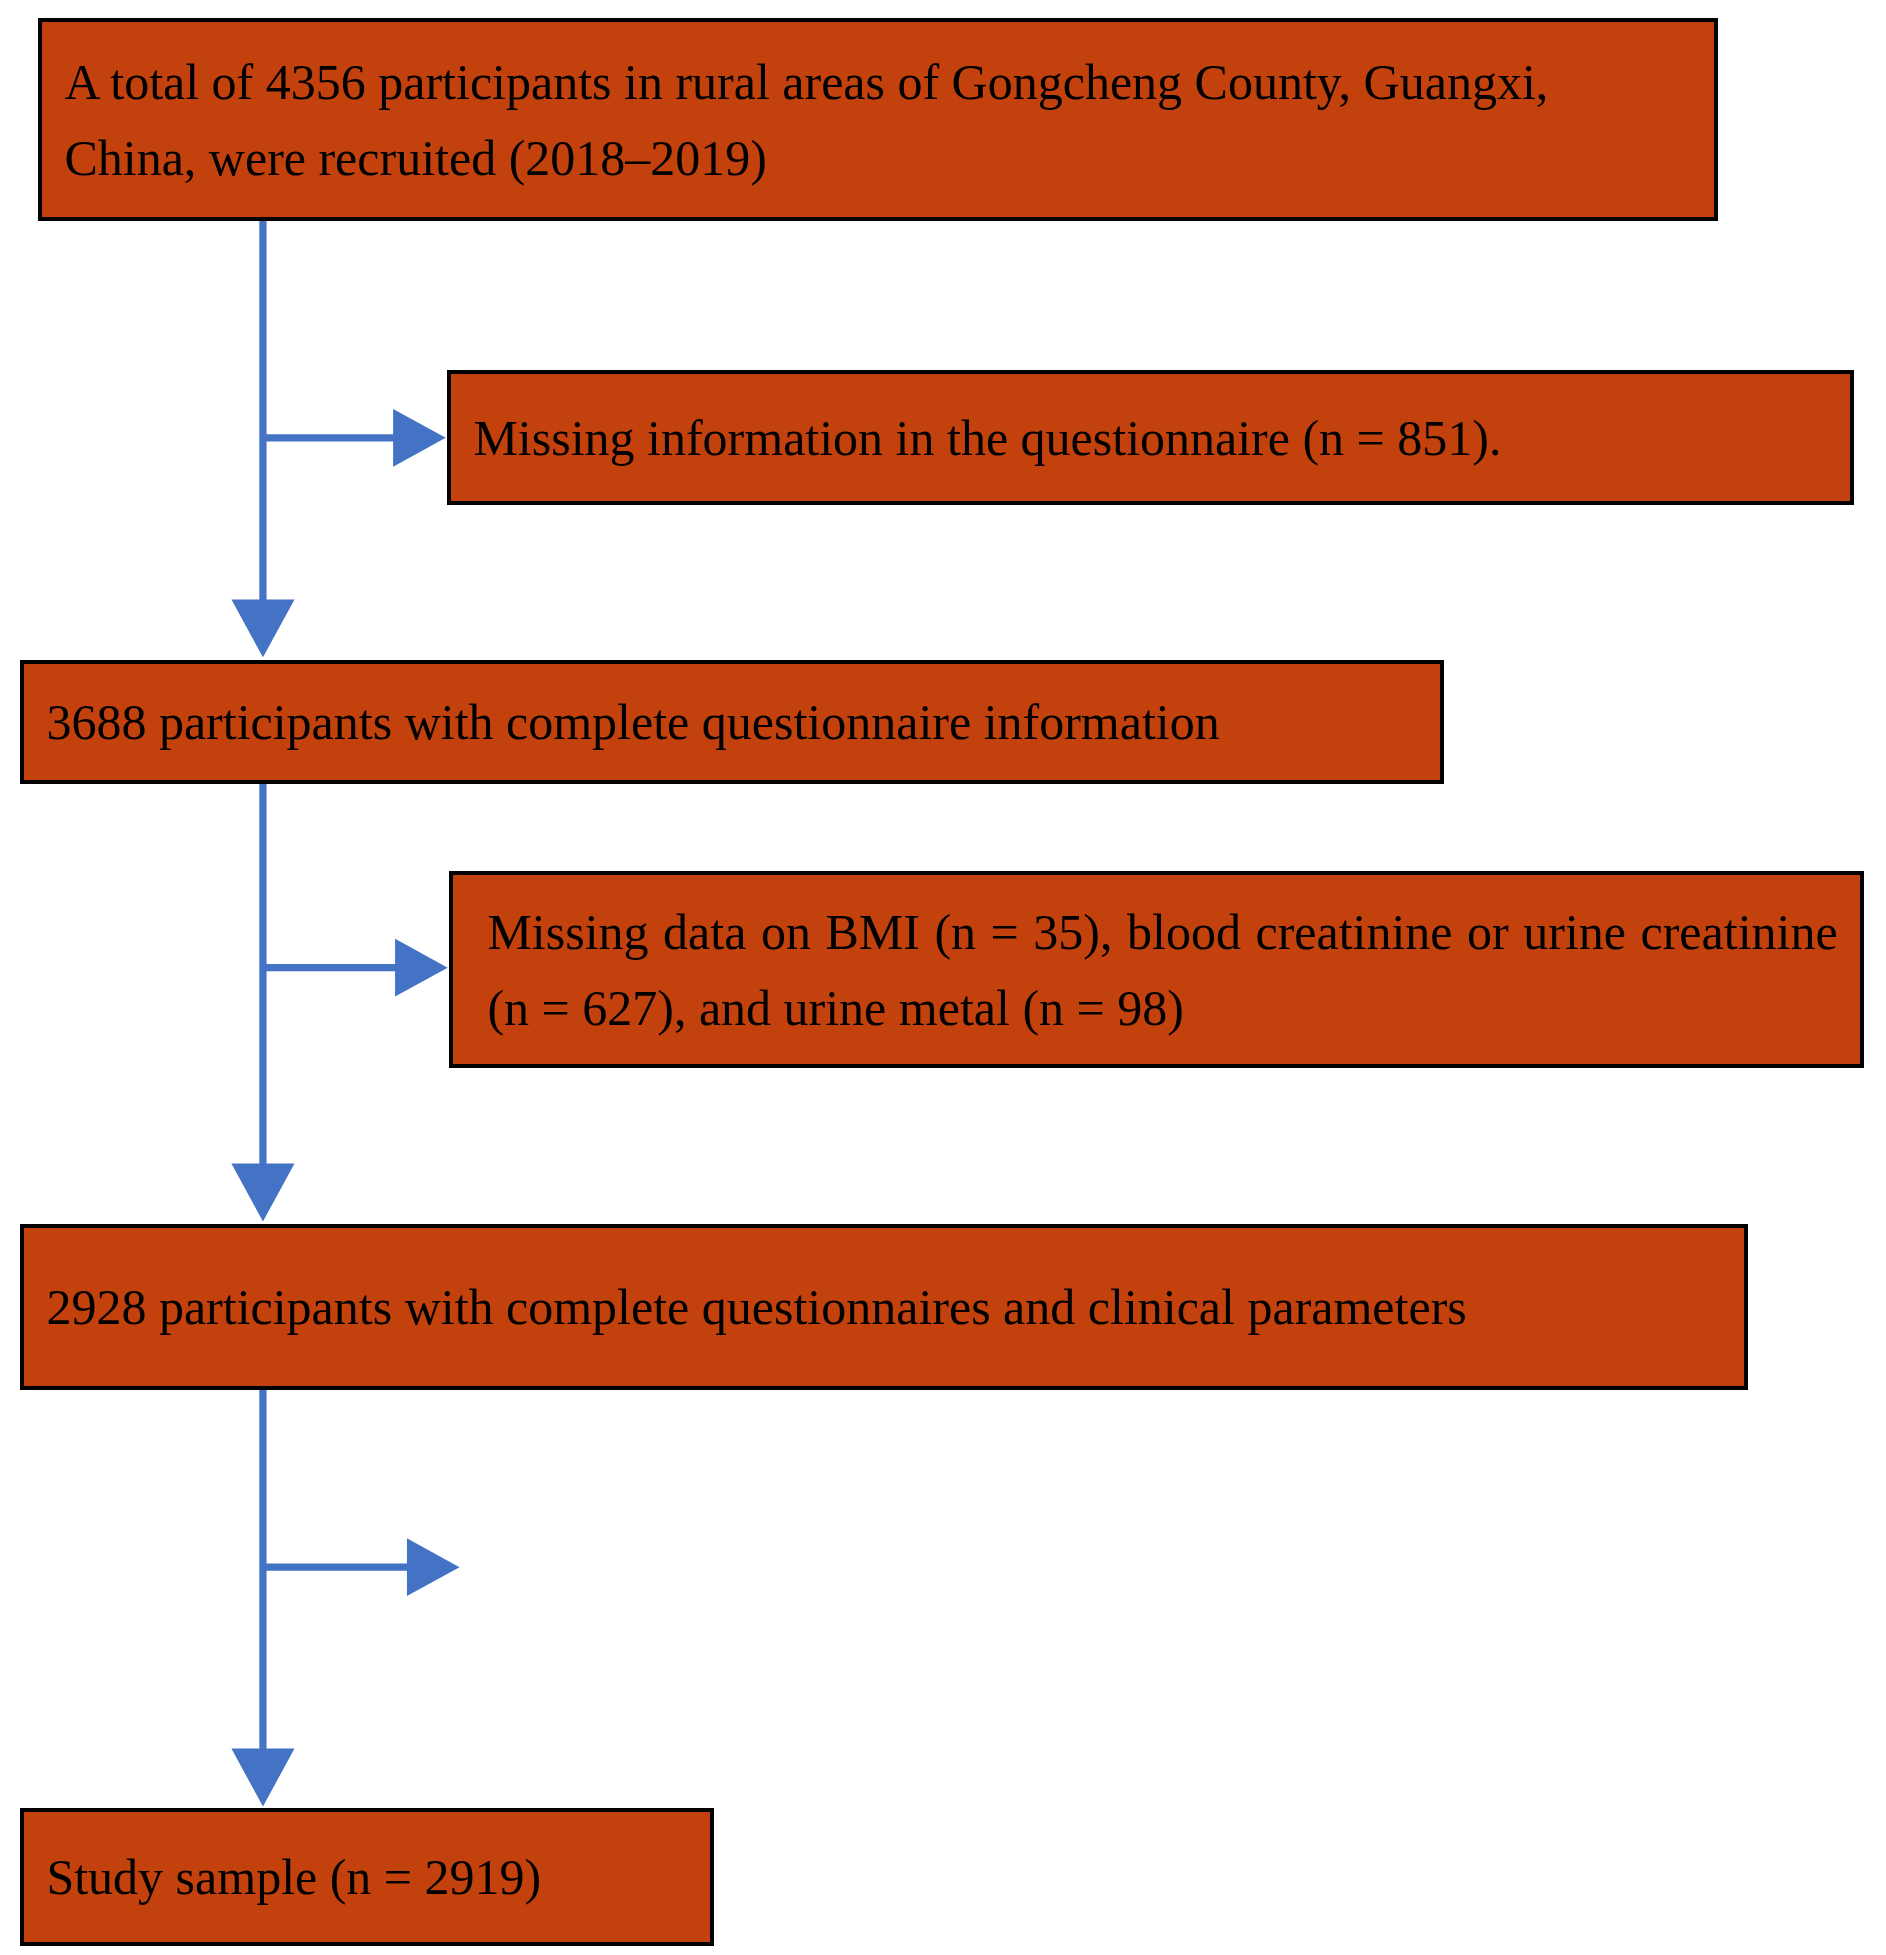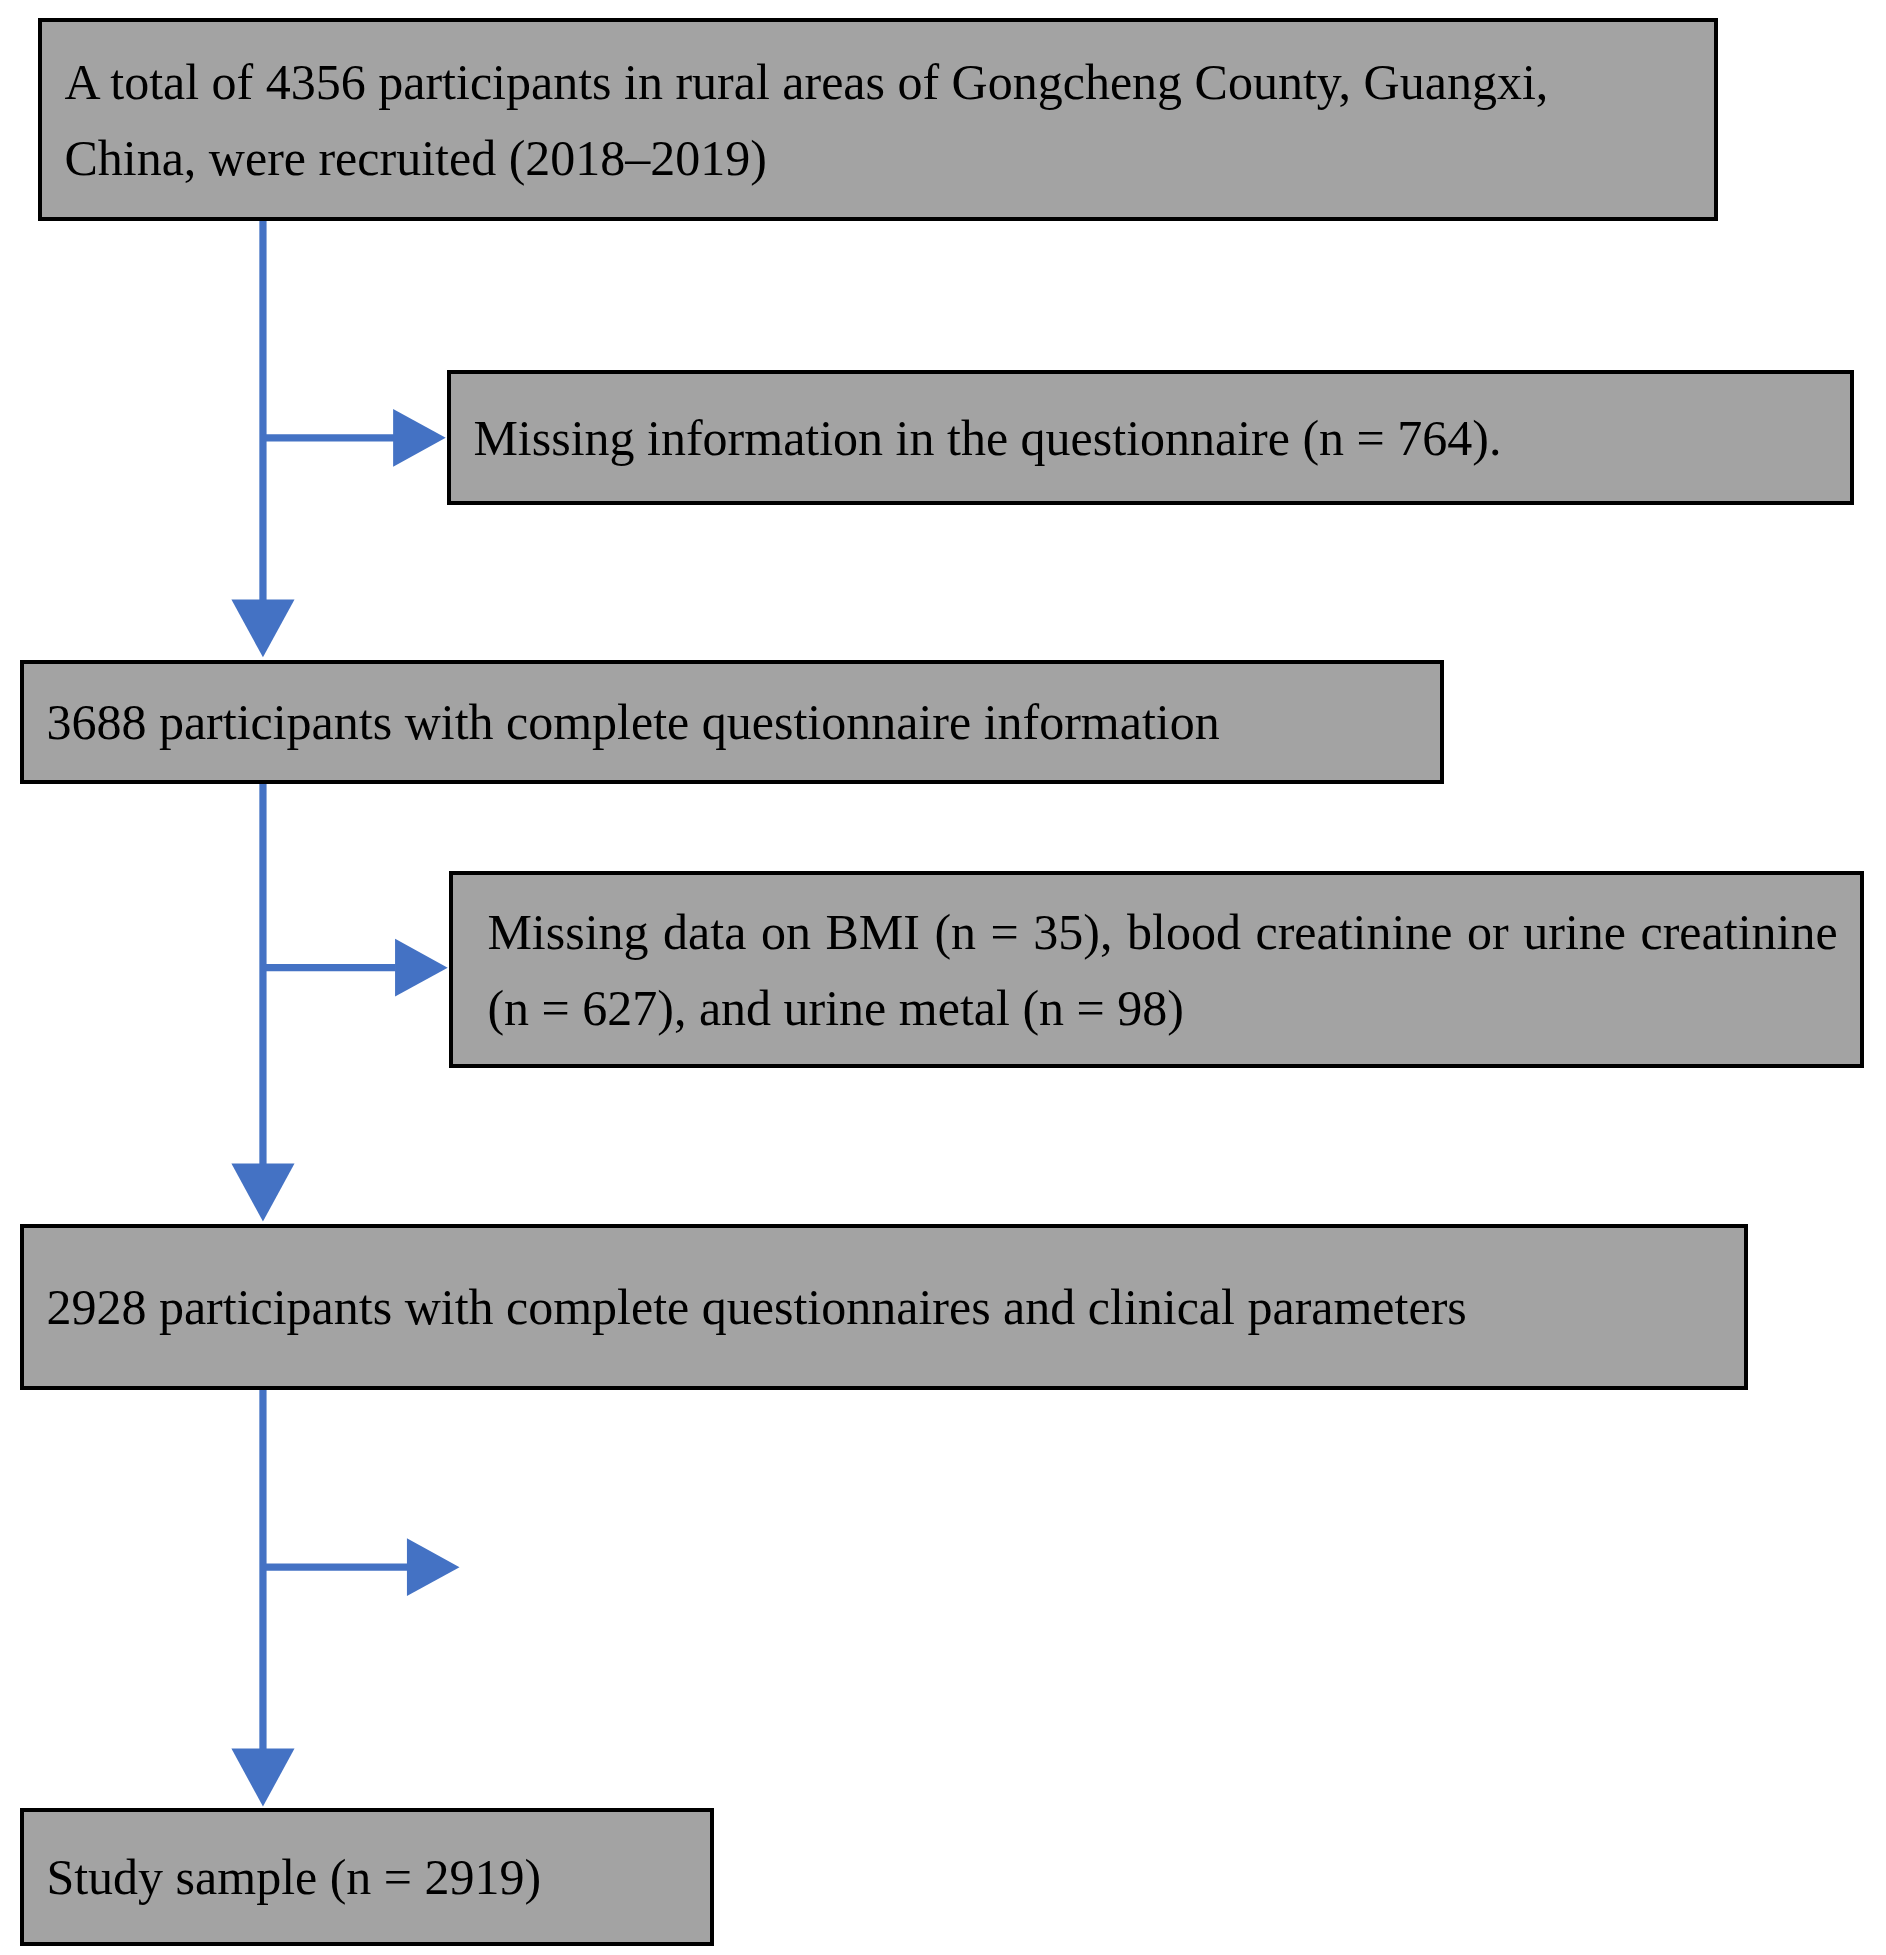--- a/index.html
+++ b/index.html
@@ -15,21 +15,21 @@
     position: relative;
     width: 1886px;
     height: 1955px;
     background: #ffffff;
     overflow: hidden;
   }
   .node {
     position: absolute;
     box-sizing: border-box;
     border: 4.6px solid #000000;
-    background: #a3a3a3;
+    background: #c2410c;
     display: flex;
     align-items: center;
   }
   .node .node-text {
     display: block;
     width: 100%;
     padding: 0 22.4px;
     font-size: 50px;
     line-height: 1.52;
     color: #000000;
@@ -81,21 +81,21 @@
       <path d="M 400 2384 L 622 2384" stroke="#4472C4" stroke-width="11" fill="none"></path>
       <polygon points="699,2384 619,2340 619,2428" fill="#4472C4"></polygon>
     </g>
   </svg>
 
   <div class="node" style="left:38px; top:18px; width:1680px; height:203px;">
     <span class="node-text">A total of 4356 participants in rural areas of Gongcheng County, Guangxi, China, were recruited (2018–2019)</span>
   </div>
 
   <div class="node" style="left:447px; top:370px; width:1407px; height:135px;">
-    <span class="node-text">Missing information in the questionnaire (n = 764).</span>
+    <span class="node-text">Missing information in the questionnaire (n = 851).</span>
   </div>
 
   <div class="node" style="left:20px; top:660px; width:1424px; height:124px;">
     <span class="node-text">3688 participants with complete questionnaire information</span>
   </div>
 
   <div class="node" style="left:449px; top:871px; width:1415px; height:197px;padding-left:12px;">
     <span class="node-text justify">Missing data on BMI (n = 35), blood creatinine or urine creatinine (n = 627), and urine metal (n = 98)</span>
   </div>
 

